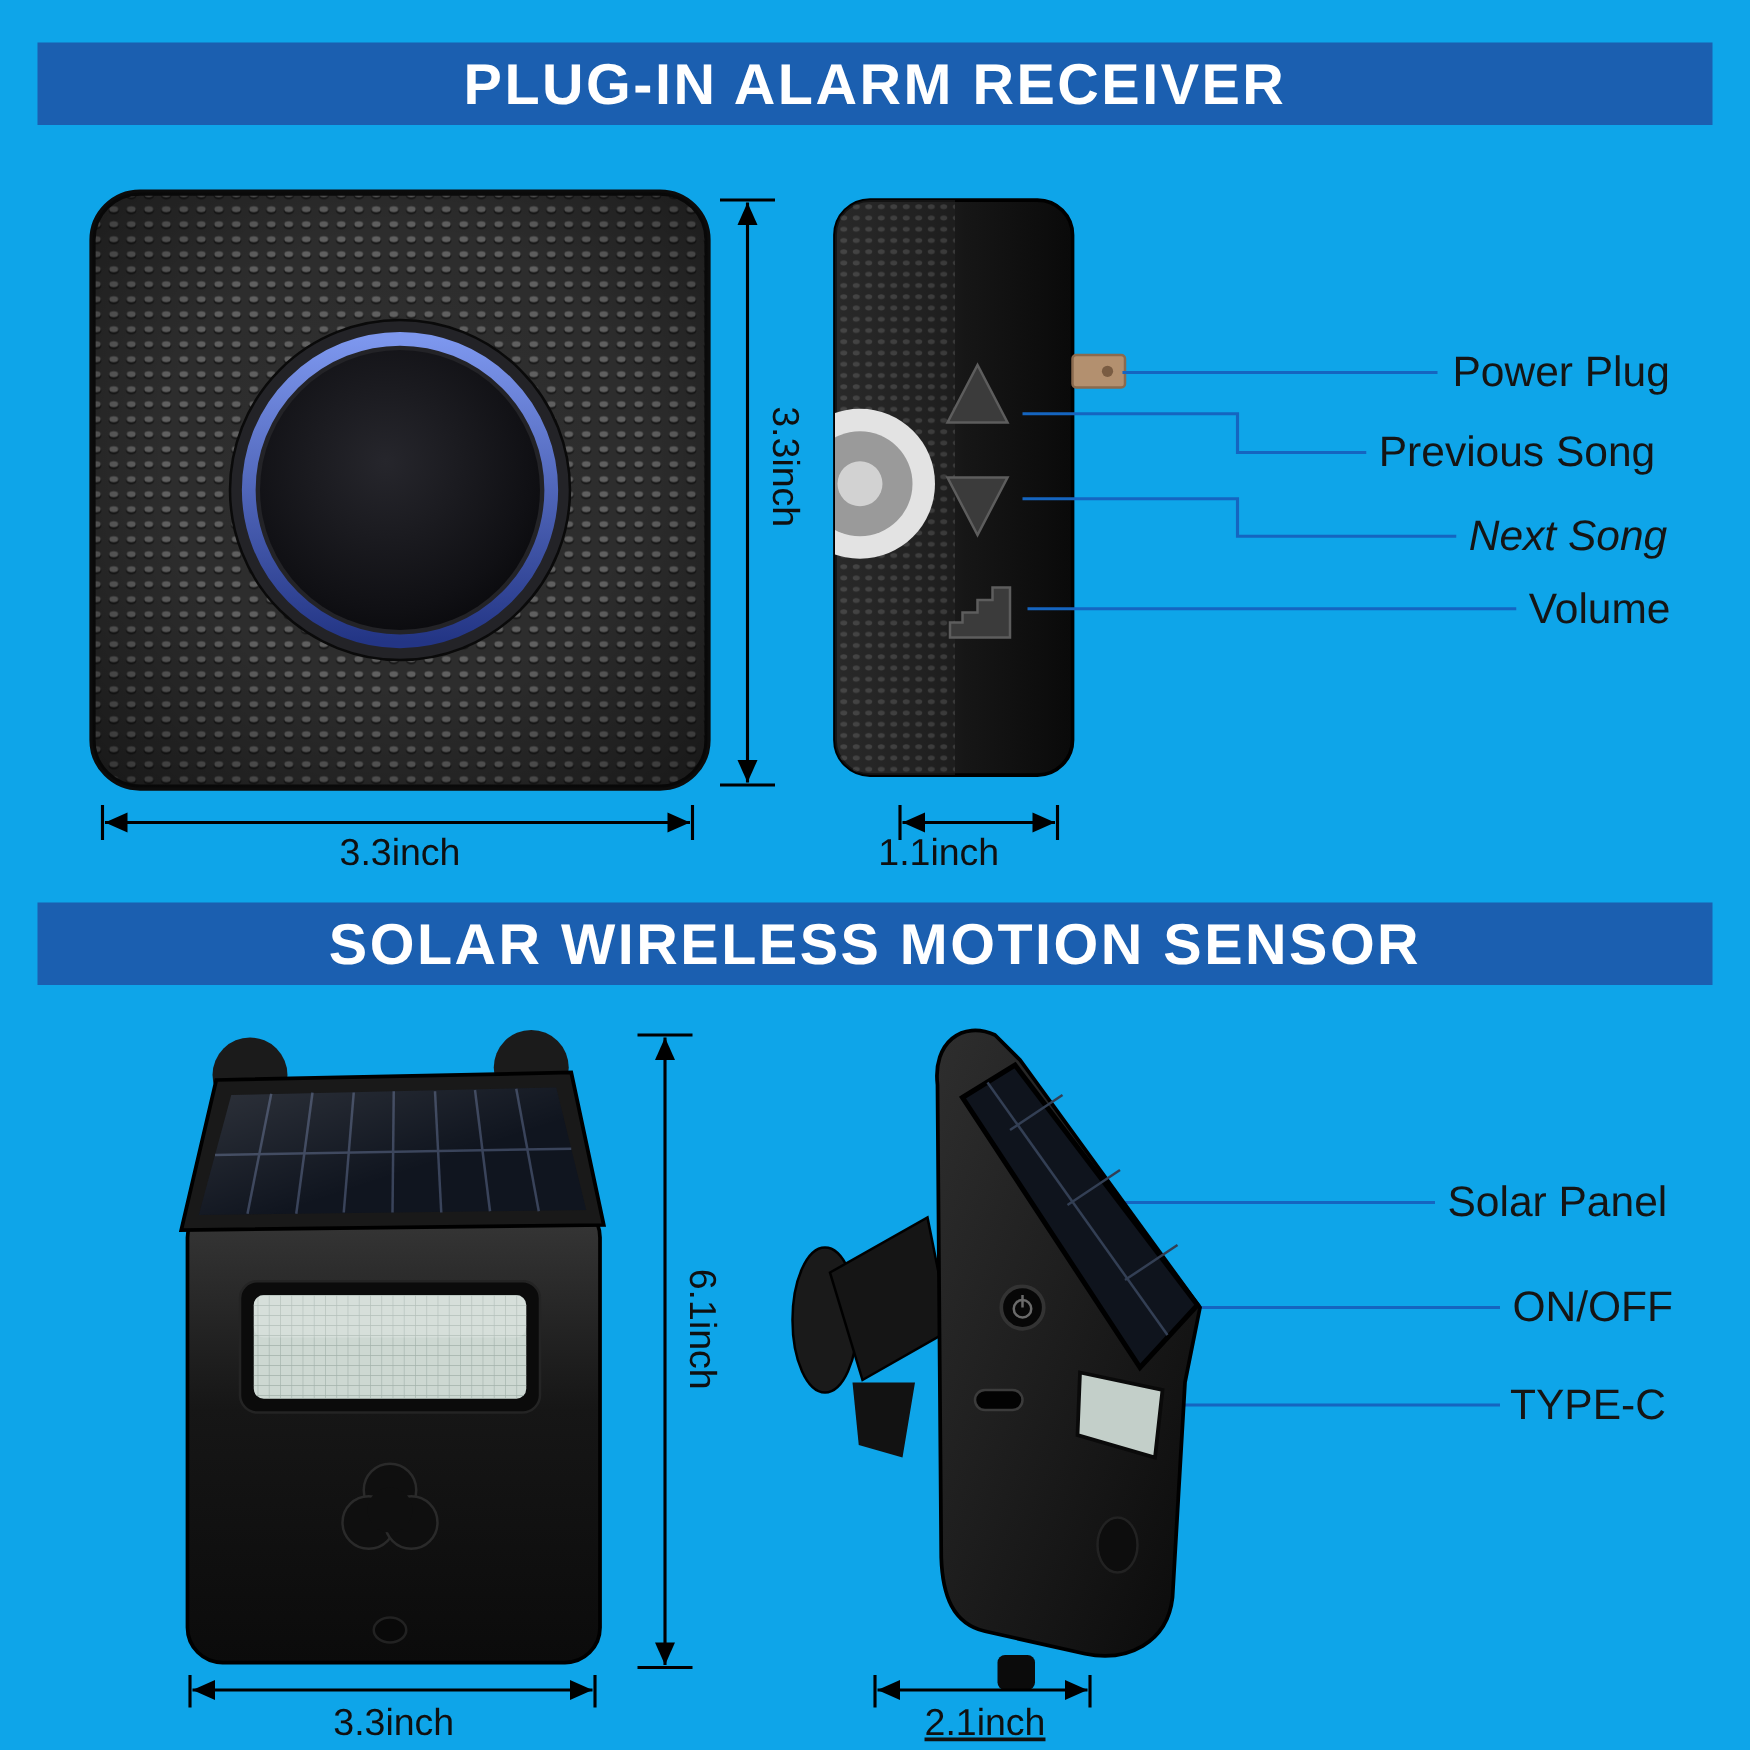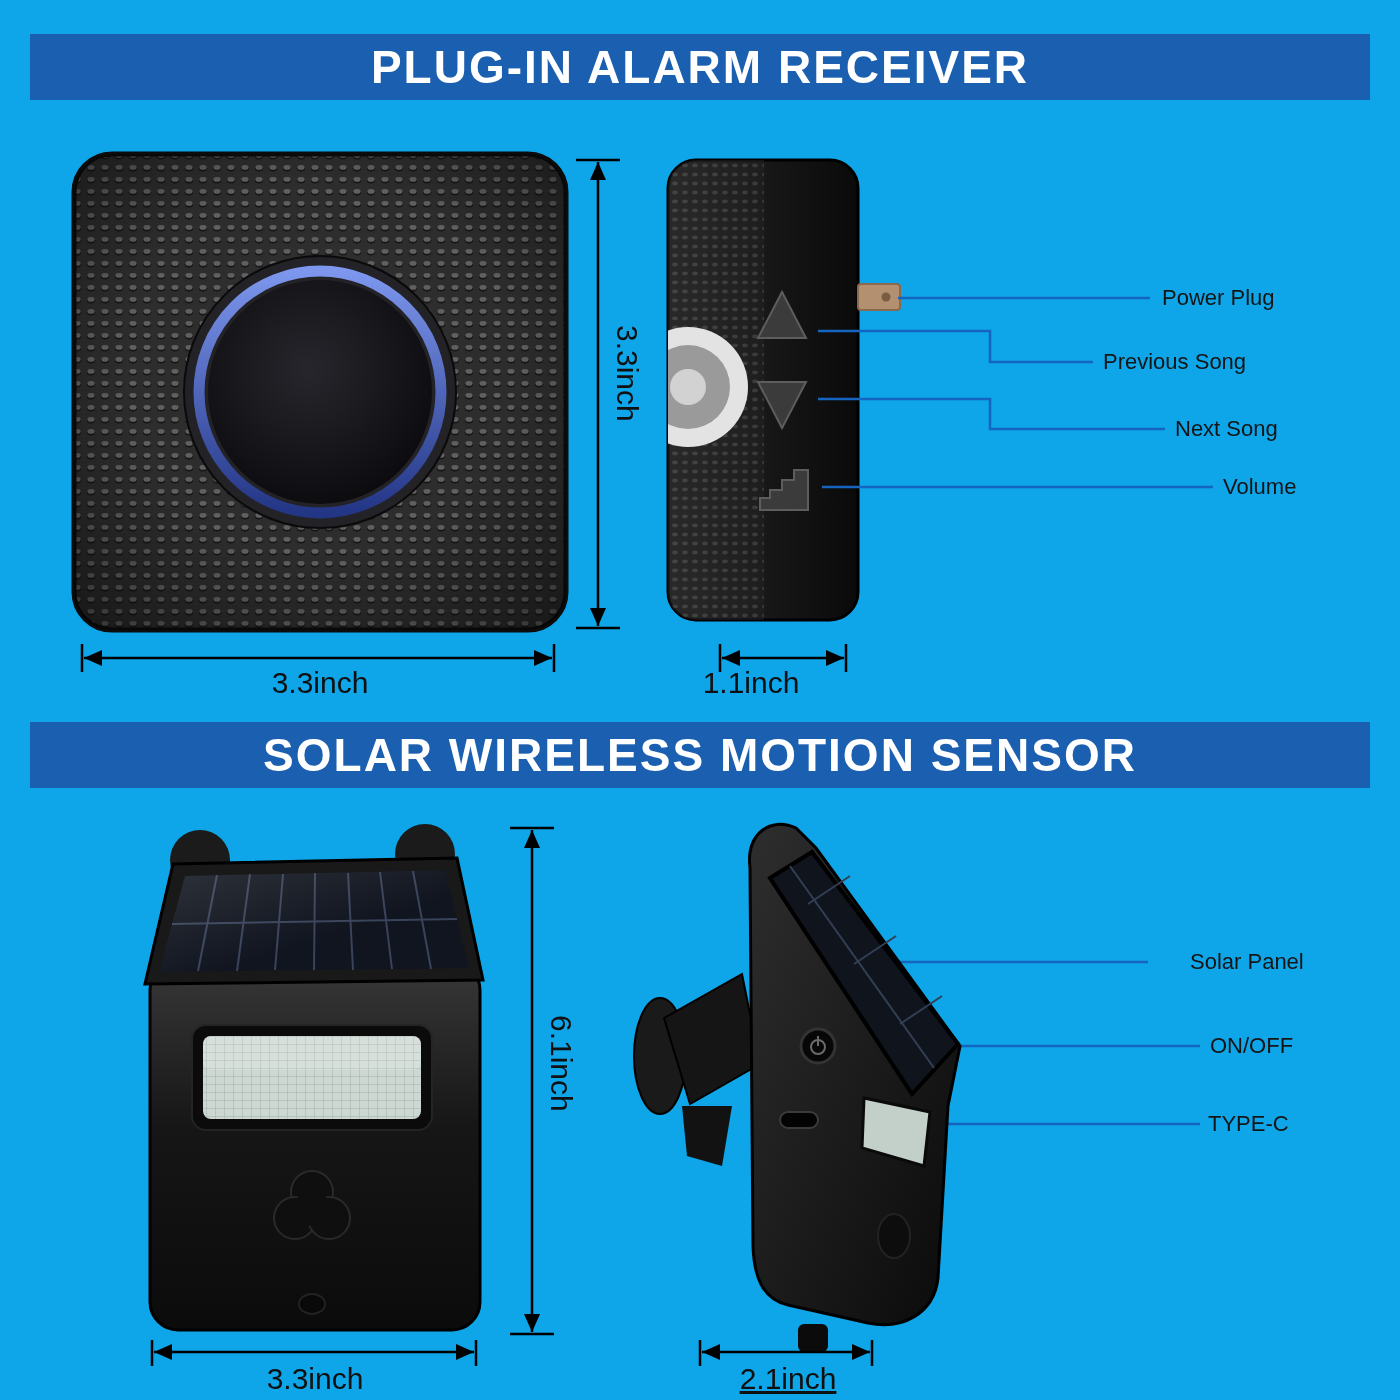--- a/index.html
+++ b/index.html
@@ -11,21 +11,21 @@
     position:absolute;left:30px;width:1340px;height:66px;background:#1b5fb0;
     display:flex;align-items:center;justify-content:center;
   }
   .banner h1{
     margin:0;color:#ffffff;font-size:46px;font-weight:bold;letter-spacing:2px;white-space:nowrap;
   }
   .banner.receiver{top:34px;}
   .banner.sensor{top:722px;}
   .abs{position:absolute;}
   .callout-label{
-    position:absolute;font-size:22px;color:#151515;white-space:nowrap;line-height:42px;
+    position:absolute;font-size:34px;color:#151515;white-space:nowrap;line-height:42px;
   }
   .dim-label{
     position:absolute;font-size:30px;color:#101010;line-height:34px;
   }
   .dim-label.center{text-align:center;}
   .dim-label.vertical{writing-mode:vertical-rl;}
   svg{display:block;}
   .overlay{pointer-events:none;}
 </style>
 </head>
@@ -127,21 +127,21 @@
     <polyline points="818,331 990,331 990,362 1093,362" fill="none" stroke="#1565c0" stroke-width="2.5"></polyline>
     <polyline points="818,399 990,399 990,429 1165,429" fill="none" stroke="#1565c0" stroke-width="2.5"></polyline>
     <polyline points="822,487 1213,487" fill="none" stroke="#1565c0" stroke-width="2.5"></polyline>
     <polyline points="852,962 1148,962" fill="none" stroke="#1565c0" stroke-width="2.5"></polyline>
     <polyline points="838,1046 1200,1046" fill="none" stroke="#1565c0" stroke-width="2.5"></polyline>
     <polyline points="820,1124 1200,1124" fill="none" stroke="#1565c0" stroke-width="2.5"></polyline>
   </svg>
 
   <div class="callout-label" style="left:1162px;top:277px;">Power Plug</div>
   <div class="callout-label" style="left:1103px;top:341px;text-align:center;">Previous Song</div>
-  <div class="callout-label" style="left:1175px;top:408px;">Next Song</div>
+  <div class="callout-label" style="left:1175px;top:408px;font-style:italic;">Next Song</div>
   <div class="callout-label" style="left:1223px;top:466px;text-align:right;">Volume</div>
 
   <div class="banner sensor">
     <h1>SOLAR WIRELESS MOTION SENSOR</h1>
   </div>
 
   <svg class="abs" style="left:125px;top:812px;" width="420" height="548" viewBox="0 0 420 548">
     <defs>
       <linearGradient id="bodyGrad" x1="0" y1="0" x2="0" y2="1">
         <stop offset="0%" stop-color="#383838"></stop>
@@ -234,17 +234,17 @@
 
   <svg class="abs overlay" style="left:688px;top:1338px;" width="196" height="32">
     <line x1="14" y1="14" x2="182" y2="14" stroke="#000" stroke-width="2.5"></line>
     <line x1="12" y1="2" x2="12" y2="28" stroke="#000" stroke-width="2.5"></line>
     <line x1="184" y1="2" x2="184" y2="28" stroke="#000" stroke-width="2.5"></line>
     <polygon points="14,14 32,6 32,22" fill="#000"></polygon>
     <polygon points="182,14 164,6 164,22" fill="#000"></polygon>
   </svg>
   <div class="dim-label center" style="left:708px;top:1362px;width:160px;text-decoration:underline;">2.1inch</div>
 
-  <div class="callout-label" style="left:1158px;top:941px;margin-left:32px;">Solar Panel</div>
+  <div class="callout-label" style="left:1158px;top:941px;">Solar Panel</div>
   <div class="callout-label" style="left:1210px;top:1025px;">ON/OFF</div>
   <div class="callout-label" style="left:1208px;top:1103px;">TYPE-C</div>
 
 </div>
 
 </body></html>

